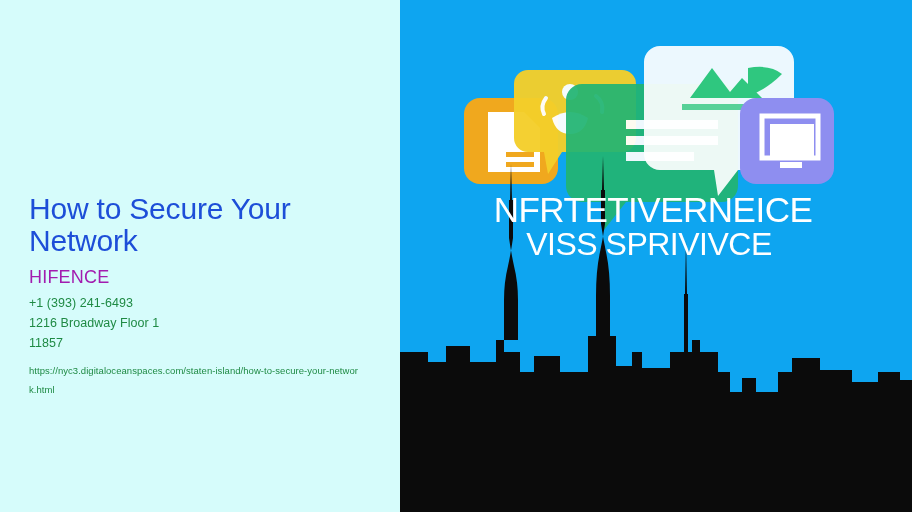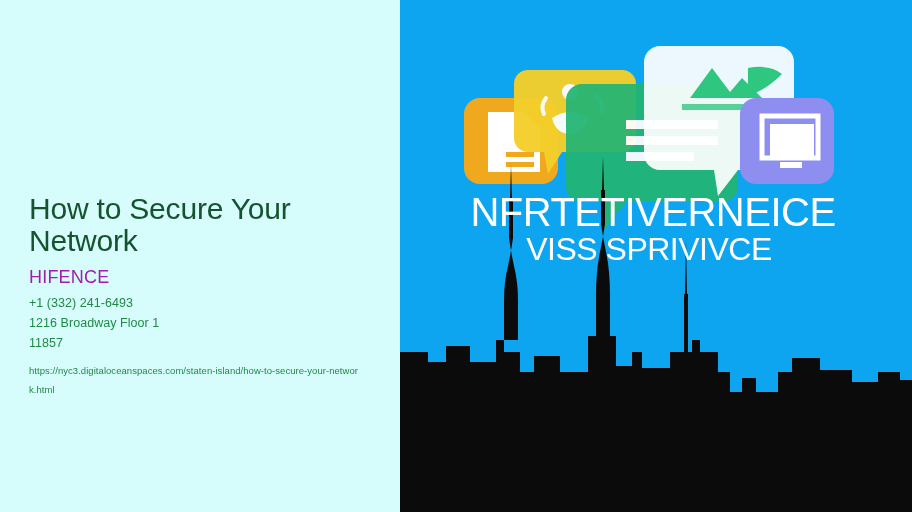--- a/index.html
+++ b/index.html
@@ -30,21 +30,21 @@
     flex: 0 0 400px;
     box-sizing: border-box;
   }
   .left-inner {
     position: absolute;
     left: 29px;
     top: 193px;
     width: 345px;
   }
   .page-title {
-    color: #14532d;
+    color: #1d4ed8;
     font-size: 30px;
     line-height: 1.05;
     font-weight: 400;
     letter-spacing: -0.2px;
     margin: 0 0 10px 0;
     max-width: 300px;
   }
   .brand-name {
     color: #a21caf;
     font-size: 18px;
@@ -103,42 +103,42 @@
     display: block;
     color: #ffffff;
     font-family: "Liberation Sans", sans-serif;
     font-weight: 400;
     font-size: 45px;
     line-height: 0.98;
     letter-spacing: -0.5px;
     white-space: nowrap;
   }
   .hero-line.line-1 {
-    font-size: 40px;
+    font-size: 35px;
     margin-left: -6px;
   }
   .hero-line.line-2 {
     font-size: 32px;
     margin-left: -14px;
     margin-top: 2px;
   }
 </style>
 </head>
 <body>
 
 <div class="page">
 
   <div class="left-panel">
     <div class="left-inner">
 
       <h1 class="page-title">How to Secure Your Network</h1>
 
       <div class="brand-name">HIFENCE</div>
 
-      <div class="contact-line">+1 (332) 241-6493</div>
+      <div class="contact-line">+1 (393) 241-6493</div>
 
       <div class="contact-line">1216 Broadway Floor 1</div>
 
 
       <div class="contact-line">11857</div>
 
       <a class="source-url" href="#">https://nyc3.digitaloceanspaces.com/staten-island/how-to-secure-your-network.html</a>
 
     </div>
   </div>

